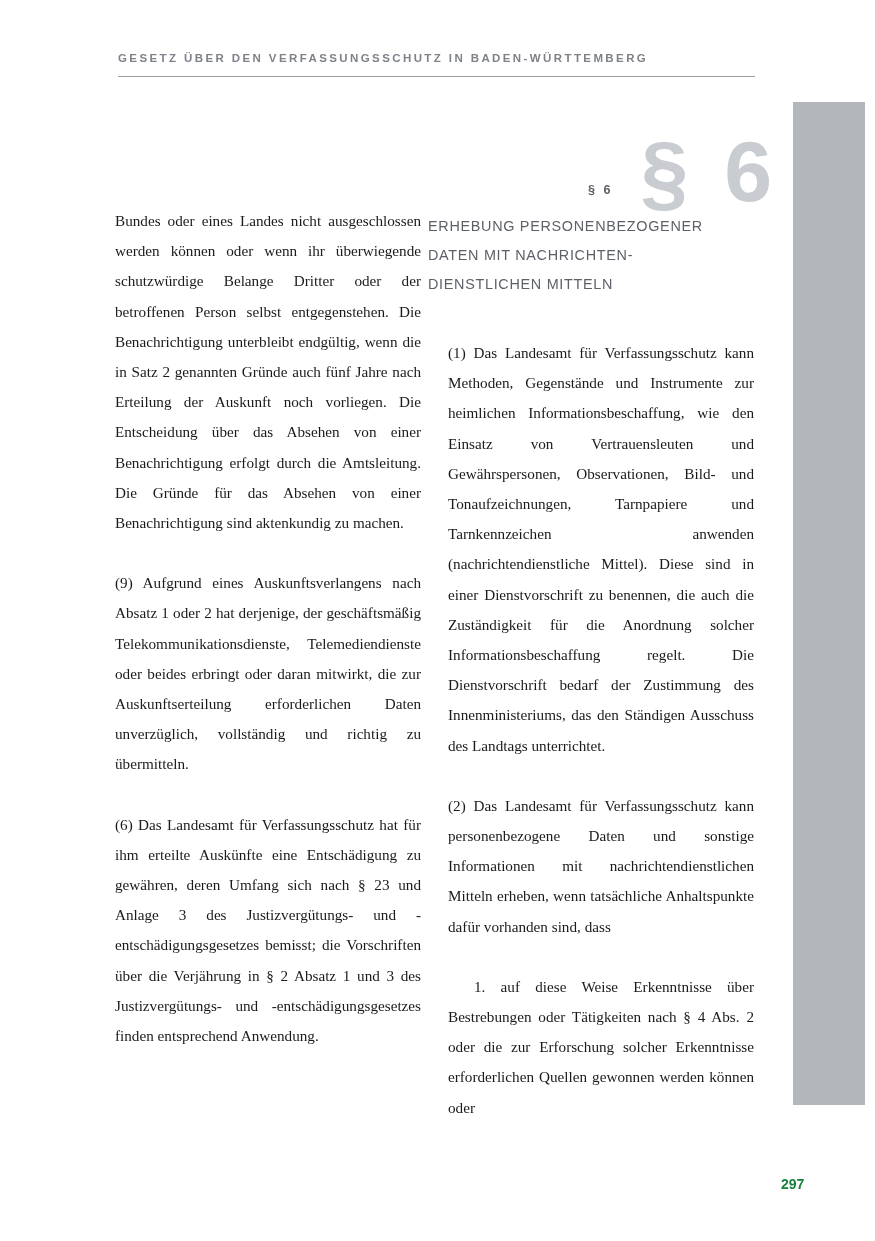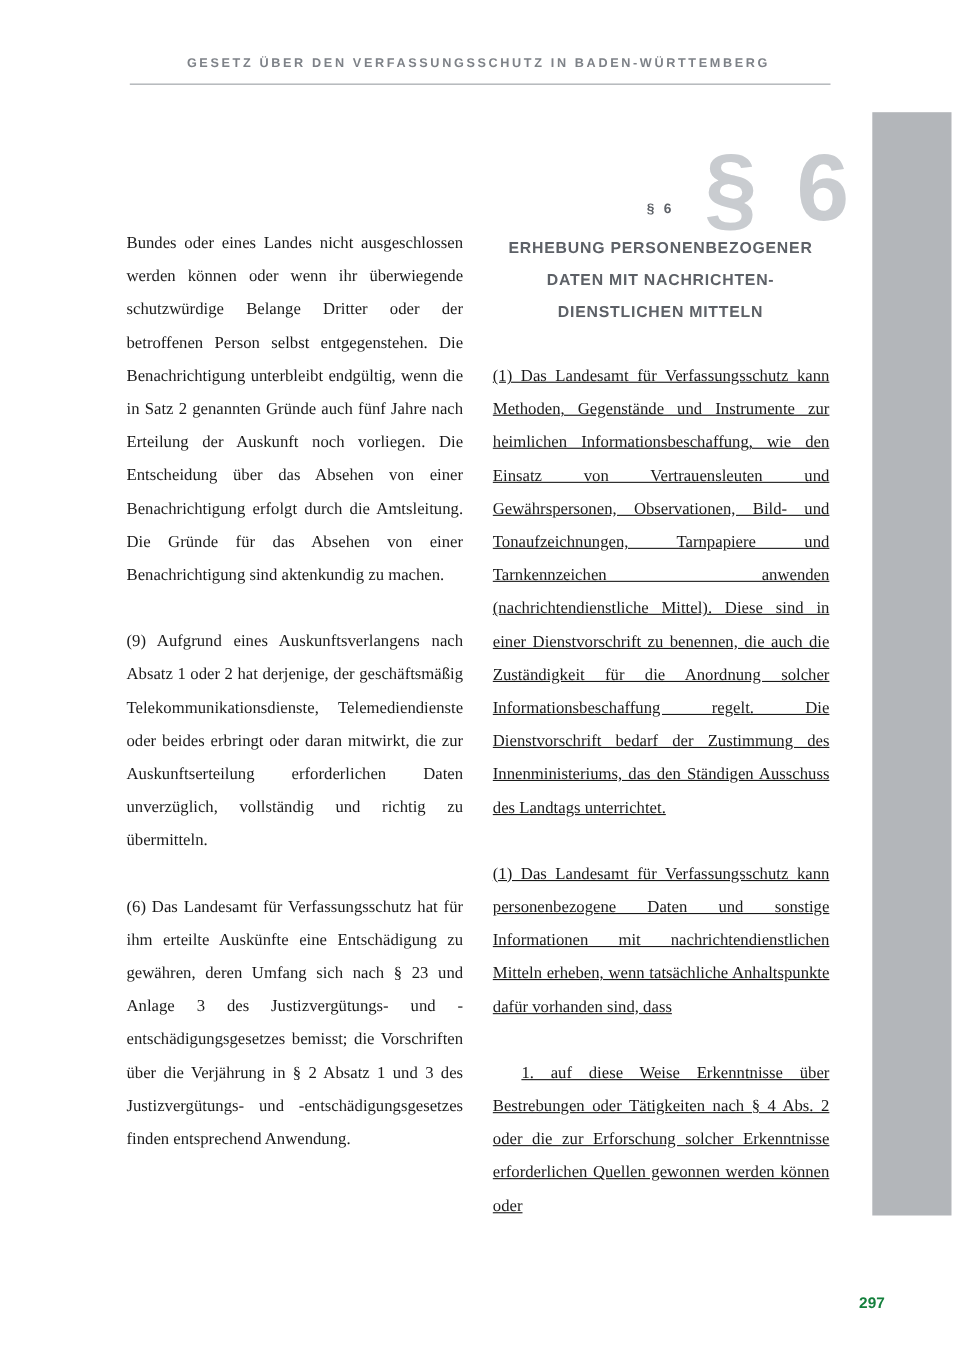--- a/index.html
+++ b/index.html
@@ -27,21 +27,21 @@
     height: 1003px;
     background: #b3b6ba;
   }
 
   
   .runhead {
     position: absolute;
     left: 118px;
     top: 52px;
     width: 634px;
-    text-align: center;
+    text-align: left;
     font-family: "Liberation Sans", sans-serif;
     font-weight: bold;
     font-size: 11.5px;
     letter-spacing: 2.4px;
     color: #7e8288;
     white-space: nowrap;
   }
   .runhead-rule {
     position: absolute;
     left: 118px;
@@ -75,45 +75,45 @@
     width: 305px;
     text-align: center;
     font-family: "Liberation Sans", sans-serif;
     font-weight: bold;
     font-size: 12.5px;
     letter-spacing: 2.5px;
     color: #5d6167;
   }
   .sec-title {
     position: absolute;
-    left: 448px;
+    left: 428px;
     top: 212px;
     width: 305px;
-    text-align: center;
+    text-align: left;
     font-family: "Liberation Sans", sans-serif;
-    font-weight: bold;
+    font-weight: normal;
     font-size: 14.4px;
     line-height: 29px;
     letter-spacing: 0.7px;
     color: #5d6167;
   }
 
   
   .col {
     position: absolute;
     top: 180px;
     width: 306px;
     font-size: 15.2px;
     line-height: 30.2px;
     text-align: justify;
     text-justify: inter-word;
     hyphens: manual;
   }
   .col-left  { left: 115px; margin-top: 26px; }
-  .col-right { left: 448px; top: 327px; text-decoration: underline; }
+  .col-right { left: 448px; top: 338px; }
 
   .col p {
     margin: 0 0 30px 0;
   }
   .col p:last-child { margin-bottom: 0; }
   .indent-item {
     text-indent: 26px;
   }
 
   
@@ -143,19 +143,19 @@
   <div class="sec-title">ERHEBUNG PERSONENBEZOGENER DATEN MIT NACHRICHTEN- DIENSTLICHEN MITTELN</div>
 
   <div class="col col-left">
     <p>Bundes oder eines Landes nicht ausgeschlossen werden können oder wenn ihr überwiegende schutzwürdige Belange Dritter oder der betroffenen Person selbst entgegenstehen. Die Benachrichtigung unterbleibt endgültig, wenn die in Satz 2 genannten Gründe auch fünf Jahre nach Erteilung der Auskunft noch vorliegen. Die Entscheidung über das Absehen von einer Benachrichtigung erfolgt durch die Amtsleitung. Die Gründe für das Absehen von einer Benachrichtigung sind aktenkundig zu machen.</p>
     <p>(9)   Aufgrund eines Auskunftsverlangens nach Absatz 1 oder 2 hat derjenige, der geschäftsmäßig Telekommunikationsdienste, Telemediendienste oder beides erbringt oder daran mitwirkt, die zur Auskunftserteilung erforderlichen Daten unverzüglich, vollständig und richtig zu übermitteln.</p>
     <p>(6)   Das Landesamt für Verfassungsschutz hat für ihm erteilte Auskünfte eine Entschädigung zu gewähren, deren Umfang sich nach § 23 und Anlage 3 des Justizvergütungs- und -entschädigungsgesetzes bemisst; die Vorschriften über die Verjährung in § 2 Absatz 1 und 3 des Justizvergütungs- und -entschädigungsgesetzes finden entsprechend Anwendung.</p>
   </div>
 
   <div class="col col-right">
     <p>(1)   Das Landesamt für Verfassungsschutz kann Methoden, Gegenstände und Instrumente zur heimlichen Informationsbeschaffung, wie den Einsatz von Vertrauensleuten und Gewährspersonen, Observationen, Bild- und Tonaufzeichnungen, Tarnpapiere und Tarnkennzeichen anwenden (nachrichtendienstliche Mittel). Diese sind in einer Dienstvorschrift zu benennen, die auch die Zuständigkeit für die Anordnung solcher Informationsbeschaffung regelt. Die Dienstvorschrift bedarf der Zustimmung des Innenministeriums, das den Ständigen Ausschuss des Landtags unterrichtet.</p>
-    <p>(1)   Das Landesamt für Verfassungsschutz kann personenbezogene Daten und sonstige Informationen mit nachrichtendienstlichen Mitteln erheben, wenn tatsächliche Anhaltspunkte dafür vorhanden sind, dass</p>
+    <p>(2)   Das Landesamt für Verfassungsschutz kann personenbezogene Daten und sonstige Informationen mit nachrichtendienstlichen Mitteln erheben, wenn tatsächliche Anhaltspunkte dafür vorhanden sind, dass</p>
     <p class="indent-item">1.   auf diese Weise Erkenntnisse über Bestrebungen oder Tätigkeiten nach § 4 Abs. 2 oder die zur Erforschung solcher Erkenntnisse erforderlichen Quellen gewonnen werden können oder</p>
   </div>
 
   <div class="folio">297</div>
 
 </div>
 
 </body></html>

